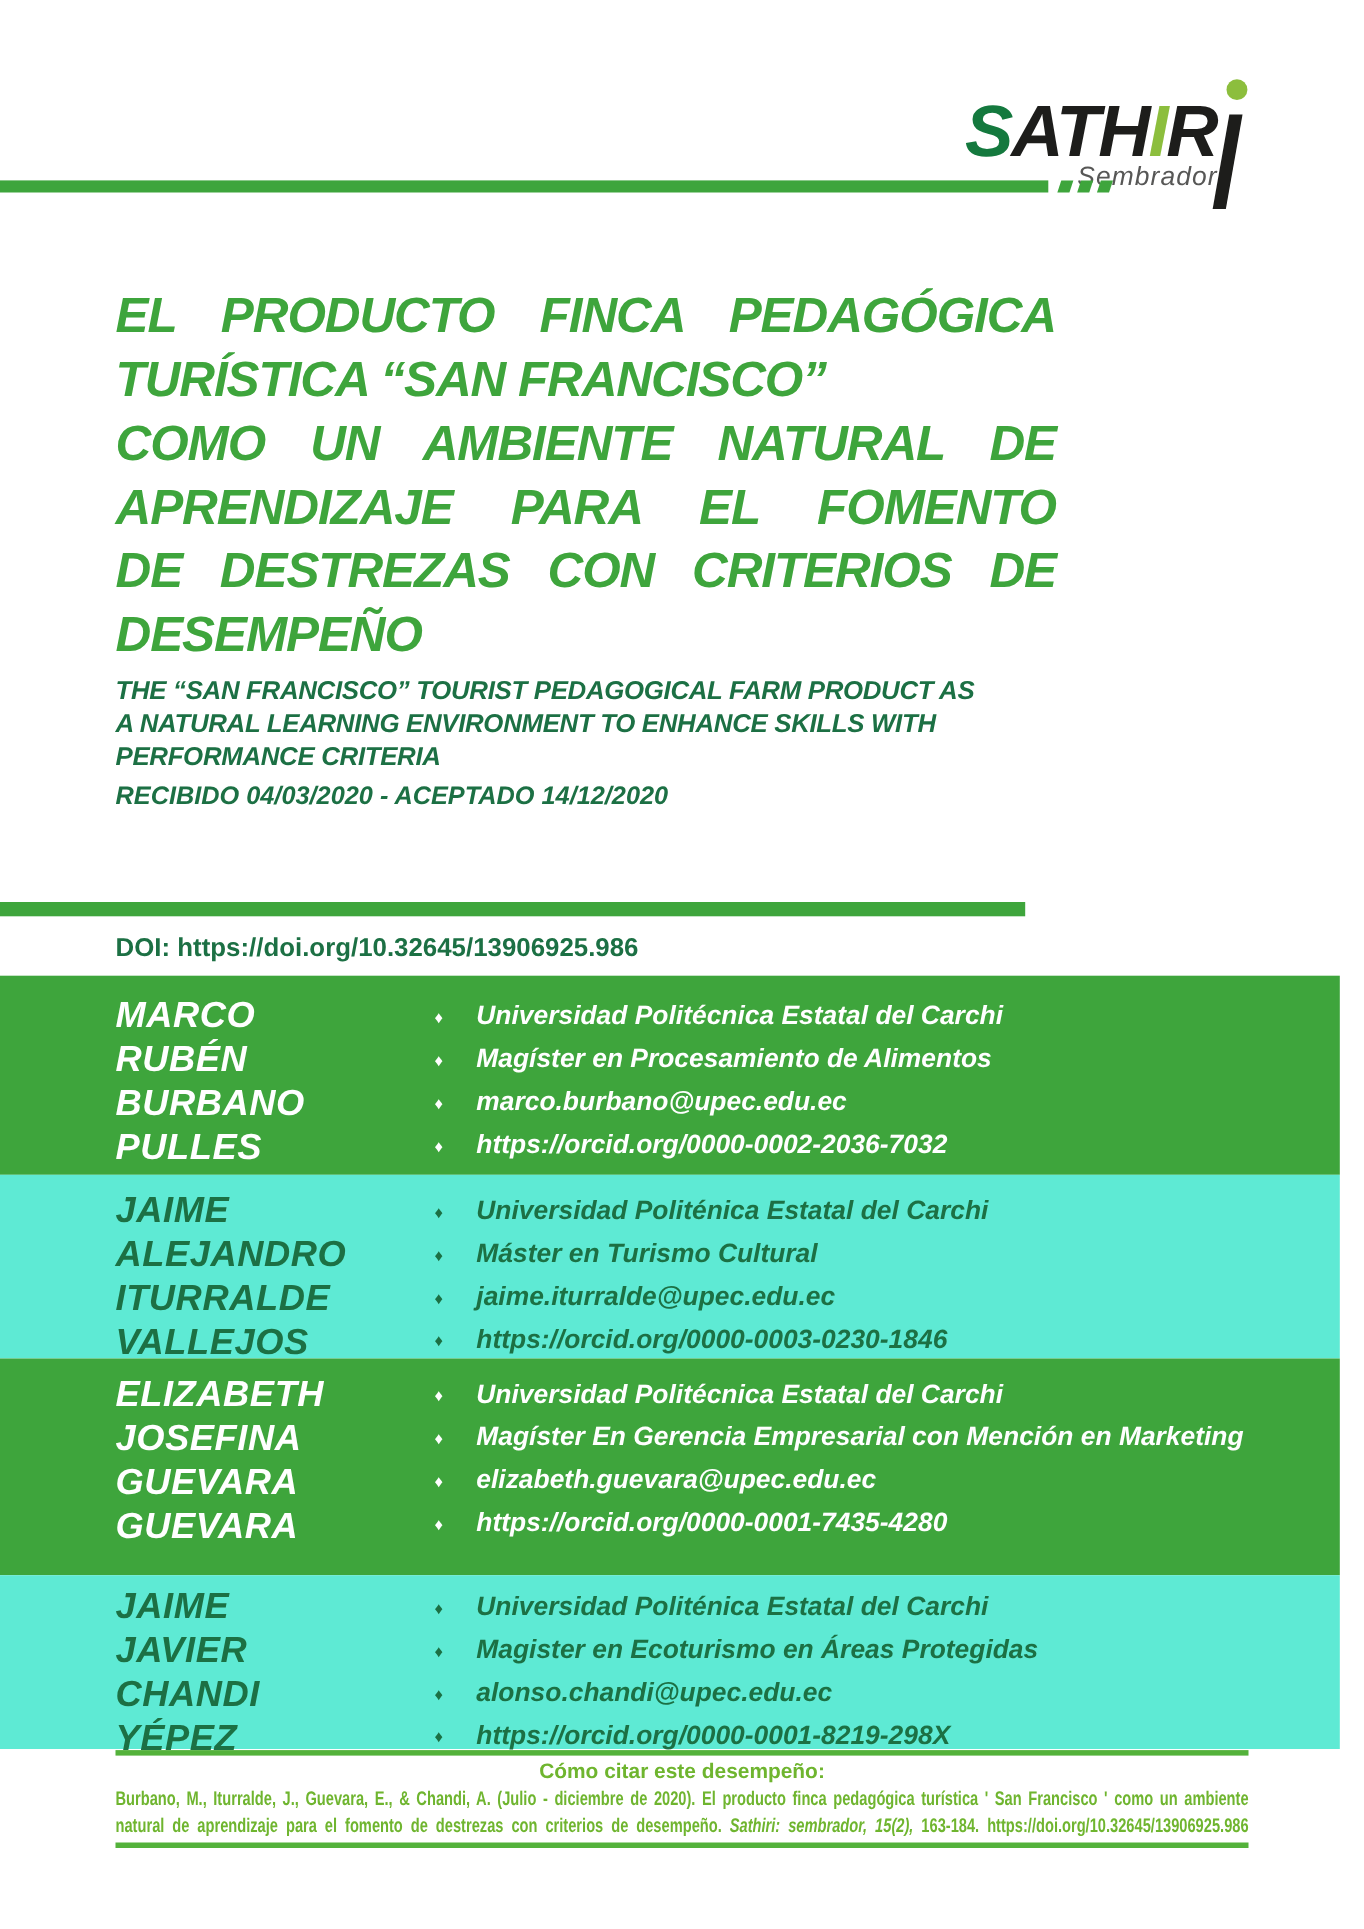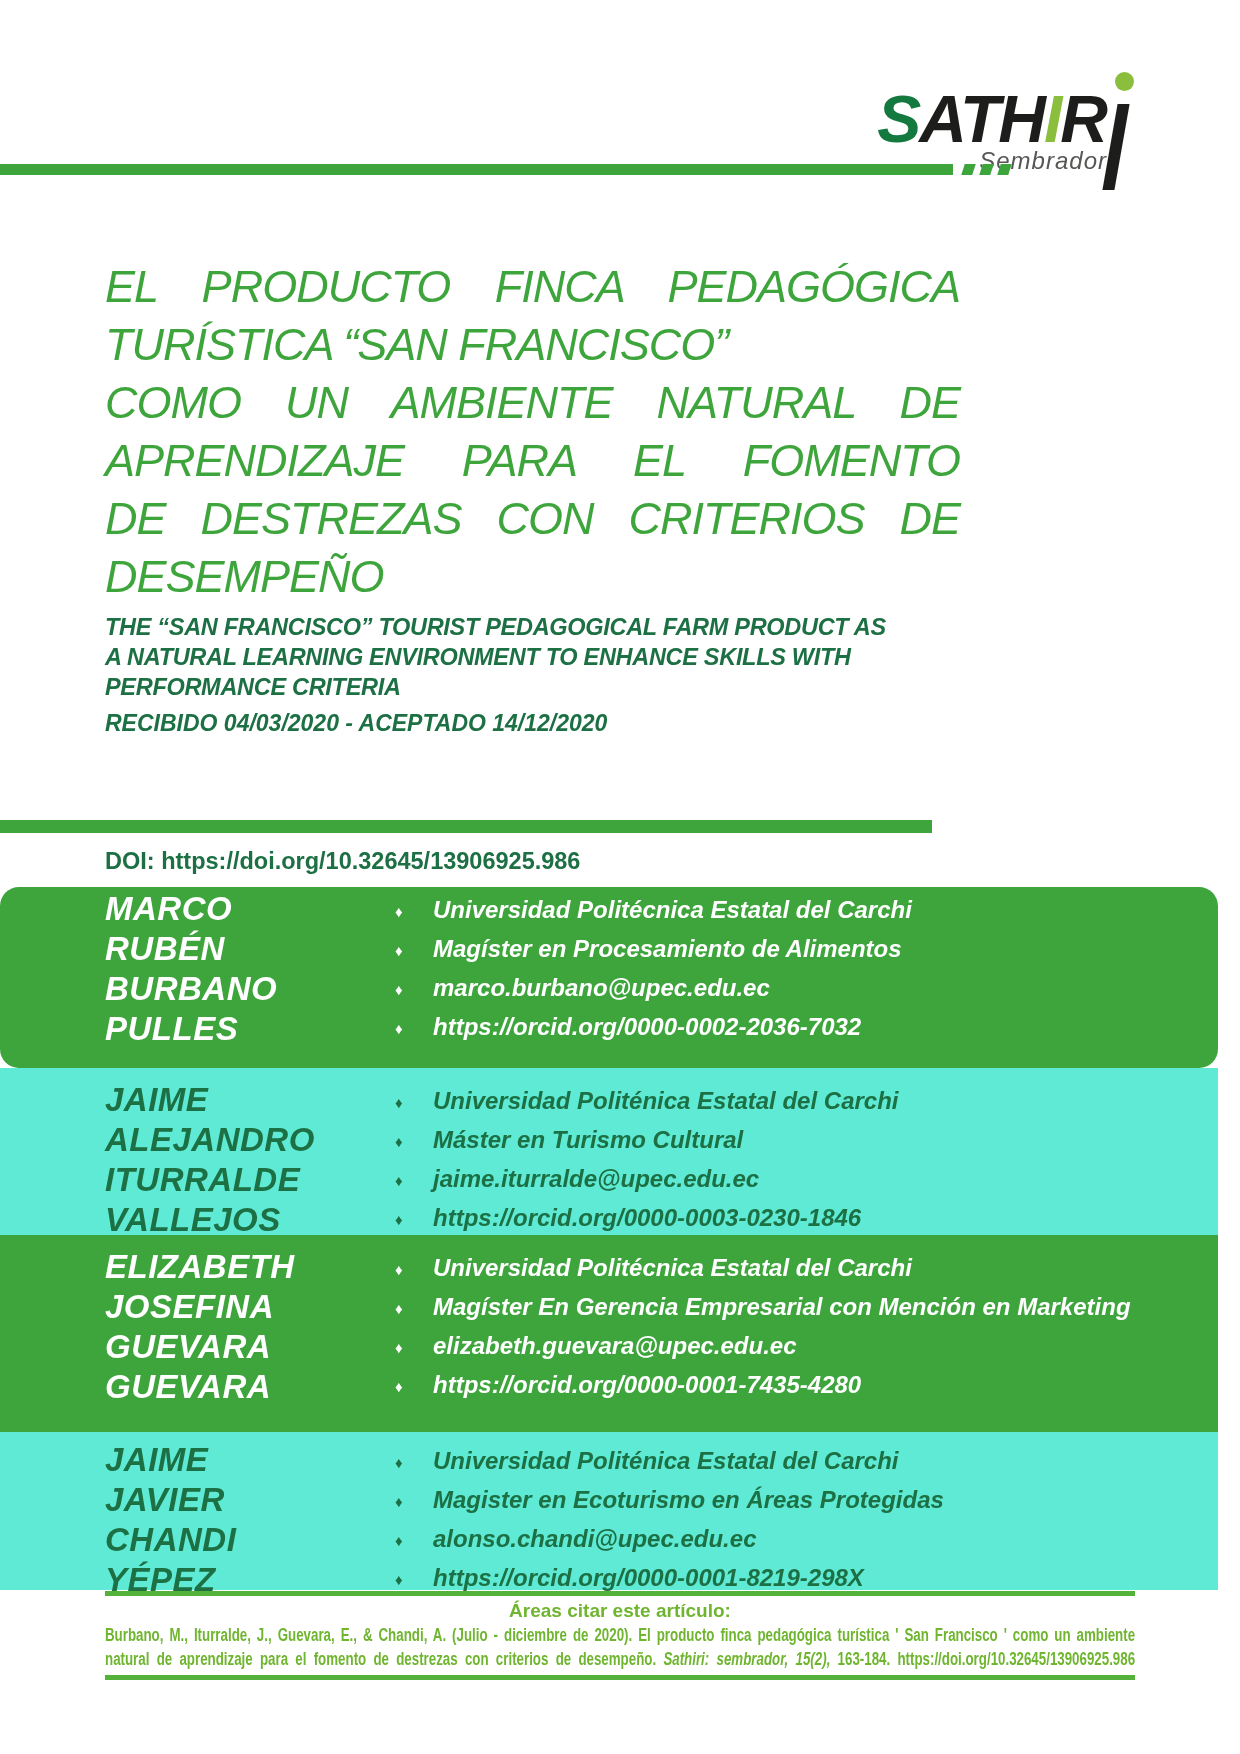--- a/index.html
+++ b/index.html
@@ -29,21 +29,21 @@
     font-style:italic;color:#575756;font-size:24px;letter-spacing:1px;
   }
   .header-rule{position:absolute;top:164px;left:0;width:953px;height:11px;background:#3EA53C;}
   .header-dash{position:absolute;top:164px;width:11px;height:11px;background:#3EA53C;transform:skewX(-18deg);}
   .hd1{left:963px;} .hd2{left:981px;} .hd3{left:999px;}
 
   
   .title-es{
     position:absolute;top:258px;left:105px;width:855px;
     margin:0;color:#3EA53C;
-    font-size:45px;line-height:58px;font-weight:normal;font-style:italic;
+    font-size:45px;line-height:58px;font-weight:bold;font-style:italic;
     letter-spacing:-1px;
   }
   .title-es .tl{text-align:left;}
   .title-es .tl.stretch{text-align:justify;text-align-last:justify;}
   .title-en{
     position:absolute;top:612px;left:105px;width:855px;
     margin:0;color:#1C7044;
     font-size:23.5px;line-height:30px;font-weight:bold;font-style:italic;
     letter-spacing:-0.3px;
   }
@@ -60,21 +60,21 @@
   }
 
   
   .author{
     position:absolute;left:0;width:1218px;box-sizing:border-box;
     padding-right:83px;padding-left:105px;
     display:flex;
   }
   .author.green{background:#3EA53C;color:#ffffff;}
   .author.white{background:#5eead4;color:#1C7044;}
-  .a1{top:887px;height:181px;padding-top:2px;border-radius:19px;}
+  .a1{top:887px;height:181px;padding-top:16px;}
   .a2{top:1068px;height:167px;padding-top:12px;}
   .a3{top:1235px;height:197px;padding-top:12px;}
   .a4{top:1432px;height:158px;padding-top:8px;}
   .aname{
     width:290px;flex:0 0 290px;
     font-size:33px;line-height:40px;font-weight:bold;font-style:italic;
     letter-spacing:0.5px;
   }
   .adetails{
     flex:1;margin:2px 0 0 0;padding:0;list-style:none;
@@ -245,21 +245,21 @@
         </li>
       <li>
           <span class="bullet">♦</span>
           <span class="dtxt">https://orcid.org/0000-0001-8219-298X</span>
         </li>
     </ul>
   </section>
 
   <section class="cite">
     <div class="rule top"></div>
-    <div class="cite-head">Áreas citar este artículo:</div>
+    <div class="cite-head">Cómo citar este desempeño:</div>
     <div class="cite-scale">
       <div class="cite-line">Burbano, M., Iturralde, J., Guevara, E., &amp; Chandi, A. (Julio - diciembre de 2020). El producto finca pedagógica turística ' San Francisco ' como un ambiente</div>
       <div class="cite-line"><span>natural de aprendizaje para el fomento de destrezas con criterios de desempeño. </span><em>Sathiri: sembrador, 15(2),</em><span> 163-184. https://doi.org/10.32645/13906925.986</span></div>
     </div>
     <div class="rule bottom"></div>
   </section>
 
   <div class="page-num">163</div>
 
 </div>

